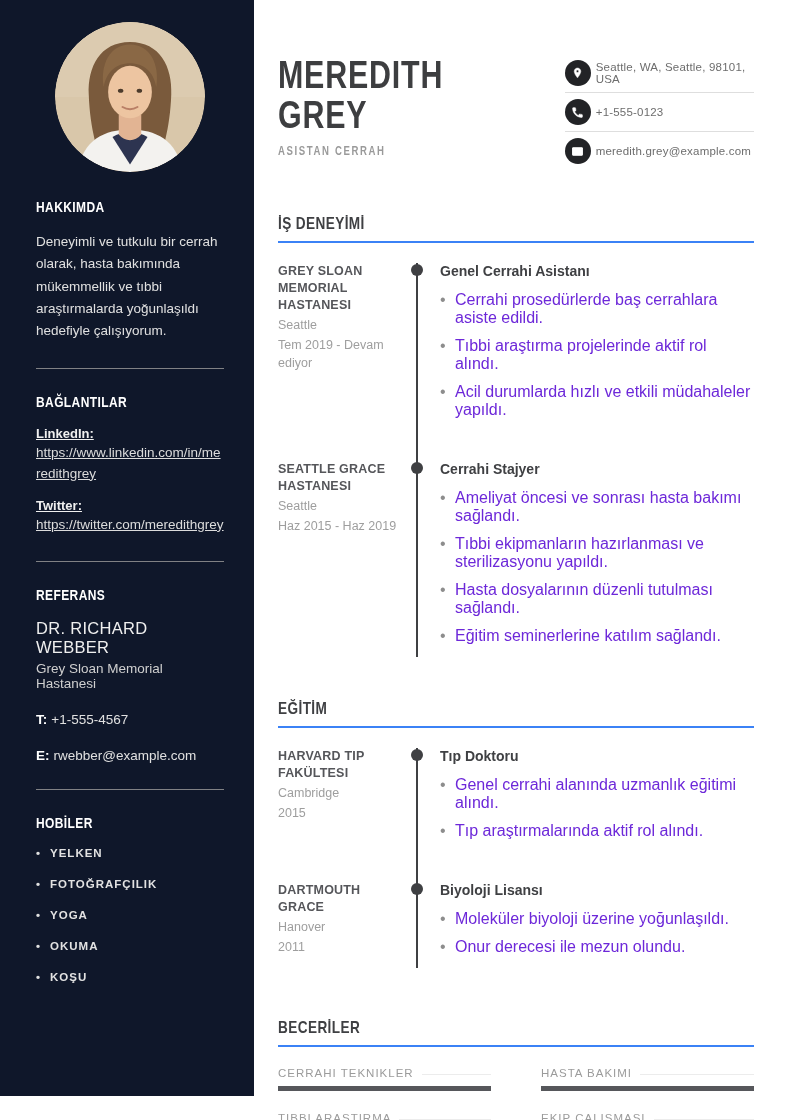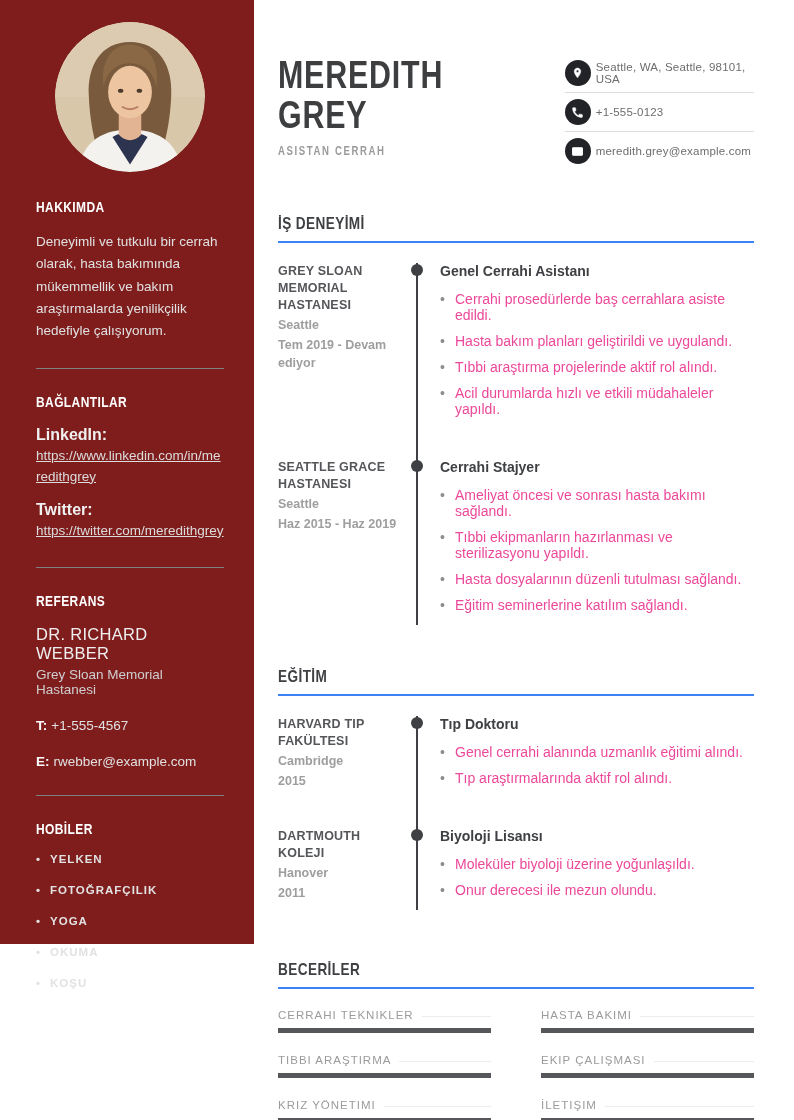--- a/index.html
+++ b/index.html
@@ -6,35 +6,35 @@
   html,body { width:794px; height:1120px; }
   body {
     font-family:"Liberation Sans", sans-serif;
     background:#ffffff;
     display:flex;
     overflow:hidden;
     color:#3f4043;
   }
   
   .sidebar {
-    width:254px; min-width:254px; height:944px;
-    background:#7f1d1d;
+    width:254px; min-width:254px; height:1096px;
+    background:#0f172a;
     padding:22px 30px 40px 36px;
     color:#e3e3e3;
   }
   .photo-wrap { width:150px; height:150px; margin:0 auto 26px auto; border-radius:50%; overflow:hidden; }
   .photo-wrap svg { display:block; width:100%; height:100%; }
   .side-h {
     color:#ffffff; font-size:15px; font-weight:bold; letter-spacing:.5px;
     margin-bottom:16px; white-space:nowrap;
   }
   .cond { display:inline-block; transform:scaleX(.8); transform-origin:left center; }
   .about-text { font-size:13.5px; line-height:1.65; color:#e0e0e0; }
   .divider { border:none; border-top:1px solid #808184; margin:26px 0 24px 0; }
-  .link-label { font-weight:bold; color:#f0f0f0; font-size:16px; margin-top:14px; }
+  .link-label { font-weight:bold; color:#f0f0f0; font-size:13px; margin-top:14px;text-decoration:underline; }
   .link-url { display:block; color:#dcdcdc; font-size:13.5px; line-height:1.5; word-break:break-all; text-decoration:underline; margin-top:2px; }
   .ref-name { font-size:16.5px; color:#efefef; letter-spacing:.3px; margin-top:4px; }
   .ref-org { font-size:13.5px; color:#cfcfcf; margin-top:4px; margin-bottom:12px; }
   .ref-line { font-size:13.5px; color:#e0e0e0; margin-top:21px; }
   .ref-line b { color:#ffffff; margin-right:4px; }
   .hobby-list { list-style:none; margin-top:6px;font-weight:bold; }
   .hobby-list li { font-size:11.5px; letter-spacing:1px; color:#e2e2e2; margin-bottom:19px; }
   .hobby-list li::before { content:"•"; margin-right:9px; color:#e2e2e2; }
   
   .main { flex:1; padding:56px 40px 0 24px; background:#ffffff; }
@@ -47,27 +47,27 @@
   .c-icon { width:26px; height:26px; min-width:26px; border-radius:50%; background:#222326; display:flex; align-items:center; justify-content:center; }
   .c-icon svg { width:13px; height:13px; fill:#ffffff; stroke:#ffffff; }
   .c-text { font-size:11.5px; color:#6d6d6d; letter-spacing:.2px; }
   .sec-head { border-bottom:2px solid #3b82f6; padding-bottom:7px; margin-bottom:20px; }
   .sec-head span { font-size:17px; font-weight:bold; color:#3f4043; letter-spacing:.5px; }
   .section { margin-bottom:42px; }
   
   .entry { display:grid; grid-template-columns:138px 1fr; }
   .e-left { padding-right:12px; }
   .e-org { font-size:12.5px; font-weight:bold; color:#55565a; letter-spacing:.2px; line-height:1.35; }
-  .e-sub { font-size:12.5px; color:#9e9e9e; line-height:1.45; margin-top:2px;font-weight:bold; }
+  .e-sub { font-size:12.5px; color:#9e9e9e; line-height:1.45; margin-top:2px; }
   .e-right { border-left:2px solid #3f4043; padding-left:22px; padding-bottom:32px; position:relative; }
   .entry:last-child .e-right { padding-bottom:2px; }
   .dot { position:absolute; left:-7px; top:1px; width:12px; height:12px; border-radius:50%; background:#3f4043; }
   .role { font-size:14px; font-weight:bold; color:#3f4043; margin-bottom:12px; }
   .bullets { list-style:none; }
-  .bullets li { position:relative; padding-left:15px; font-size:14px; color:#ec4899; margin-bottom:10px; }
+  .bullets li { position:relative; padding-left:15px; font-size:16px; color:#6d28d9; margin-bottom:10px; }
   .bullets li::before { content:"•"; position:absolute; left:0; color:#8d8d8d; }
   
   .meter-grid { display:grid; grid-template-columns:1fr 1fr; column-gap:50px; row-gap:21px; }
   .meter-label { display:flex; align-items:baseline; font-size:11.5px; letter-spacing:1px; color:#9b9b9b; }
   .meter-label::after { content:""; flex:1; border-bottom:1px solid #ececec; margin-left:8px; transform:translateY(-2px); }
   .bar { height:5px; background:#e6e6e6; margin-top:7px; }
   .bar-fill { height:100%; background:#56575b; }
 </style>
 </head>
 <body>
@@ -92,21 +92,21 @@
         <path d="M60 18 C44 18 36 34 39 52 C41 40 49 33 60 33 C71 33 79 40 81 52 C84 34 76 18 60 18Z" fill="#8a6845"></path>
         <ellipse cx="52.5" cy="55" rx="2.2" ry="1.6" fill="#4c3b2c"></ellipse>
         <ellipse cx="67.5" cy="55" rx="2.2" ry="1.6" fill="#4c3b2c"></ellipse>
         <path d="M54 68 q6 3.5 12 0" stroke="#b97f66" stroke-width="1.6" fill="none" stroke-linecap="round"></path>
       </g>
     </svg>
   </div>
 
   <section>
     <h3 class="side-h"><span class="cond">HAKKIMDA</span></h3>
-    <p class="about-text">Deneyimli ve tutkulu bir cerrah olarak, hasta bakımında mükemmellik ve bakım araştırmalarda yenilikçilik hedefiyle çalışıyorum.</p>
+    <p class="about-text">Deneyimli ve tutkulu bir cerrah olarak, hasta bakımında mükemmellik ve tıbbi araştırmalarda yoğunlaşıldı hedefiyle çalışıyorum.</p>
   </section>
 
   <hr class="divider">
 
   <section>
     <h3 class="side-h"><span class="cond">BAĞLANTILAR</span></h3>
     <div class="link-label" style="margin-top:6px;">LinkedIn:</div>
     <a class="link-url" href="#">https://www.linkedin.com/in/meredithgrey</a>
     <div class="link-label">Twitter:</div>
     <a class="link-url" href="#">https://twitter.com/meredithgrey</a>
@@ -187,21 +187,20 @@
       <div class="e-left">
         <div class="e-org">GREY SLOAN MEMORIAL HASTANESI</div>
         <div class="e-sub">Seattle</div>
         <div class="e-sub">Tem 2019 - Devam ediyor</div>
       </div>
       <div class="e-right">
         <span class="dot"></span>
         <div class="role">Genel Cerrahi Asistanı</div>
         <ul class="bullets">
           <li>Cerrahi prosedürlerde baş cerrahlara asiste edildi.</li>
-          <li>Hasta bakım planları geliştirildi ve uygulandı.</li>
           <li>Tıbbi araştırma projelerinde aktif rol alındı.</li>
           <li>Acil durumlarda hızlı ve etkili müdahaleler yapıldı.</li>
         </ul>
       </div>
     </div>
 
     <div class="entry">
       <div class="e-left">
         <div class="e-org">SEATTLE GRACE HASTANESI</div>
         <div class="e-sub">Seattle</div>
@@ -234,21 +233,21 @@
         <div class="role">Tıp Doktoru</div>
         <ul class="bullets">
           <li>Genel cerrahi alanında uzmanlık eğitimi alındı.</li>
           <li>Tıp araştırmalarında aktif rol alındı.</li>
         </ul>
       </div>
     </div>
 
     <div class="entry">
       <div class="e-left">
-        <div class="e-org">DARTMOUTH KOLEJI</div>
+        <div class="e-org">DARTMOUTH GRACE</div>
         <div class="e-sub">Hanover</div>
         <div class="e-sub">2011</div>
       </div>
       <div class="e-right">
         <span class="dot"></span>
         <div class="role">Biyoloji Lisansı</div>
         <ul class="bullets">
           <li>Moleküler biyoloji üzerine yoğunlaşıldı.</li>
           <li>Onur derecesi ile mezun olundu.</li>
         </ul>

